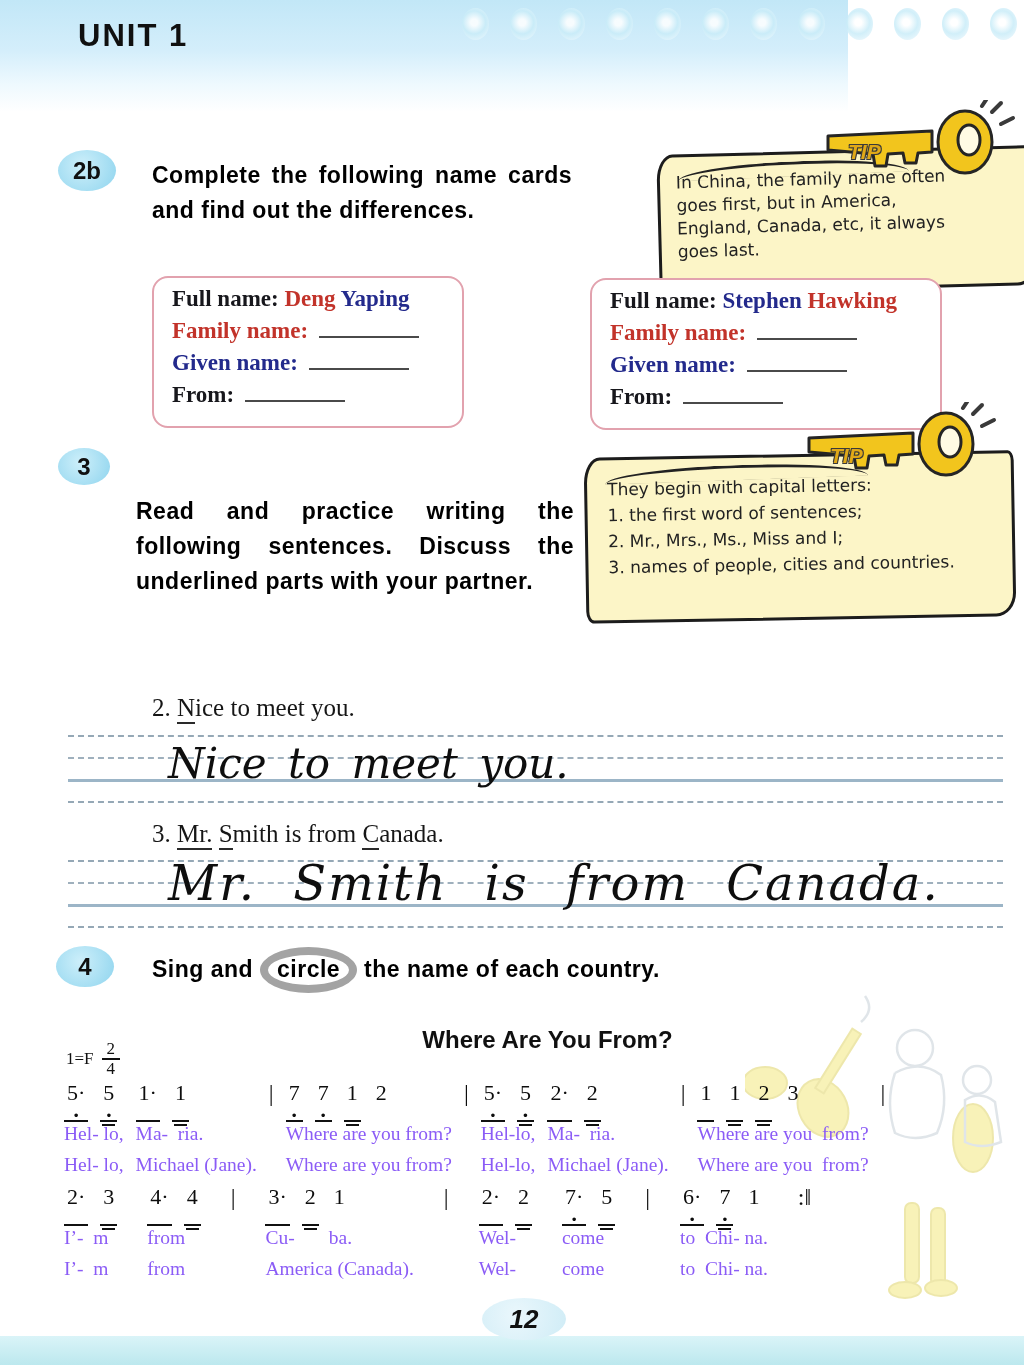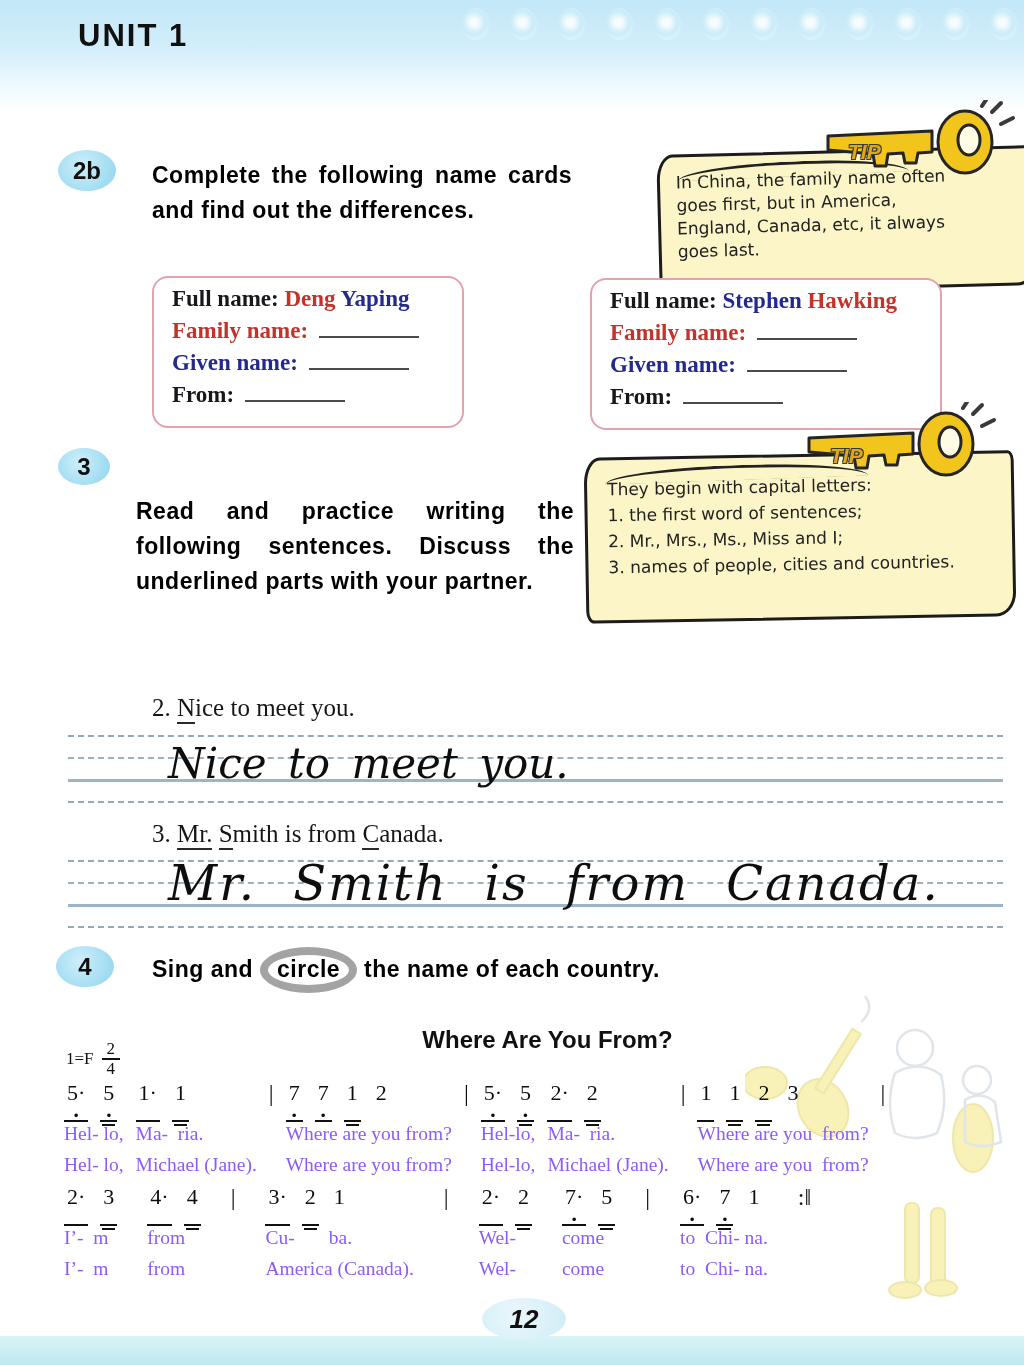--- a/index.html
+++ b/index.html
@@ -1,20 +1,20 @@
 <!DOCTYPE html>
 <html><head>
 <meta charset="utf-8">
 <style>
   html,body{margin:0;padding:0;background:#888;}
   .page{position:relative;width:1024px;height:1365px;background:#ffffff;margin:0 auto;
         overflow:hidden;font-family:"Liberation Serif",serif;}
 
   
-  .header{position:absolute;left:0;top:0;width:1024px;height:112px;
+  .header{position:absolute;left:0;top:0;width:848px;height:112px;
           background:linear-gradient(180deg,#c2e7f7 0%,#d4eefb 45%,#eef9fe 75%,#ffffff 100%);}
   .unit-title{position:absolute;left:78px;top:18px;font:800 31px "Liberation Sans",sans-serif;
               color:#101010;letter-spacing:2px;}
   .circles{position:absolute;left:462px;top:8px;display:flex;gap:21px;}
   .circ{width:27px;height:32px;border-radius:50%;
         background:radial-gradient(circle at 45% 45%,#ffffff 15%,#c9ecf8 50%,#e4f5fc 80%);
         opacity:.85;}
 
   
   .badge{position:absolute;width:58px;height:41px;border-radius:50%;

